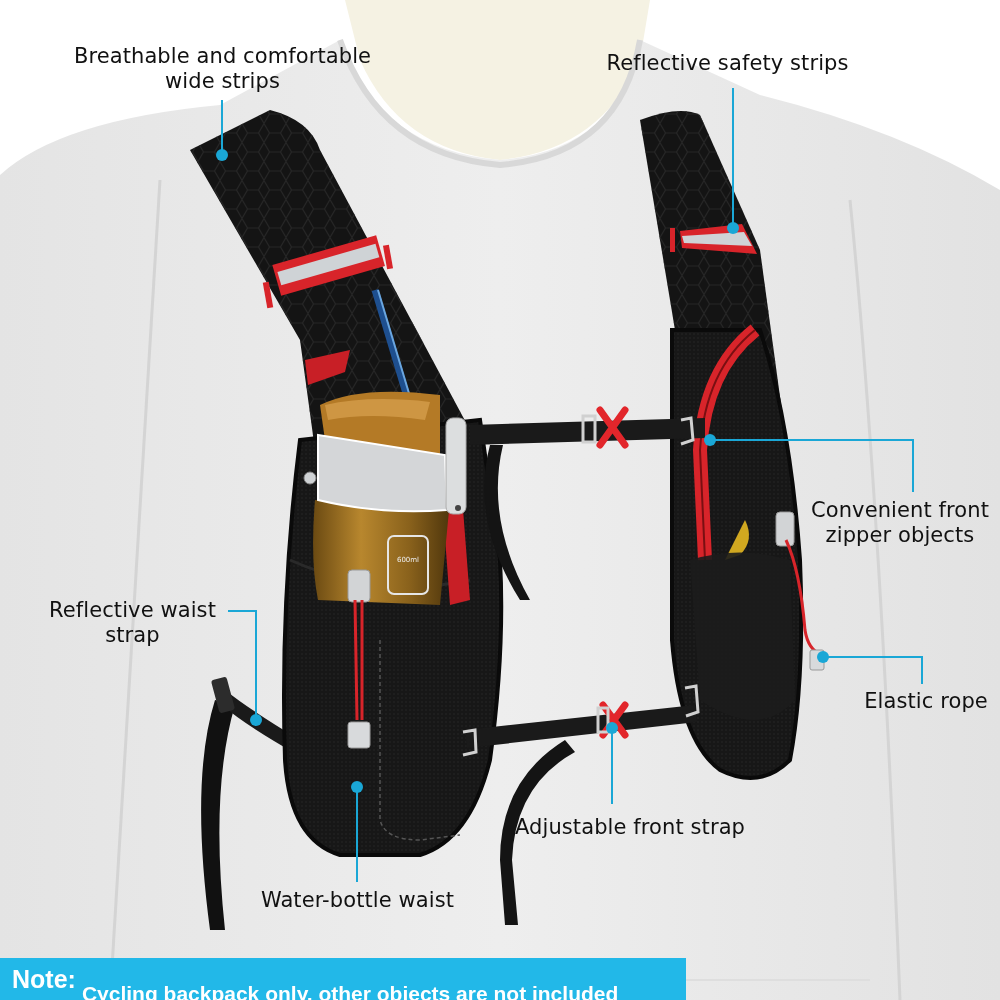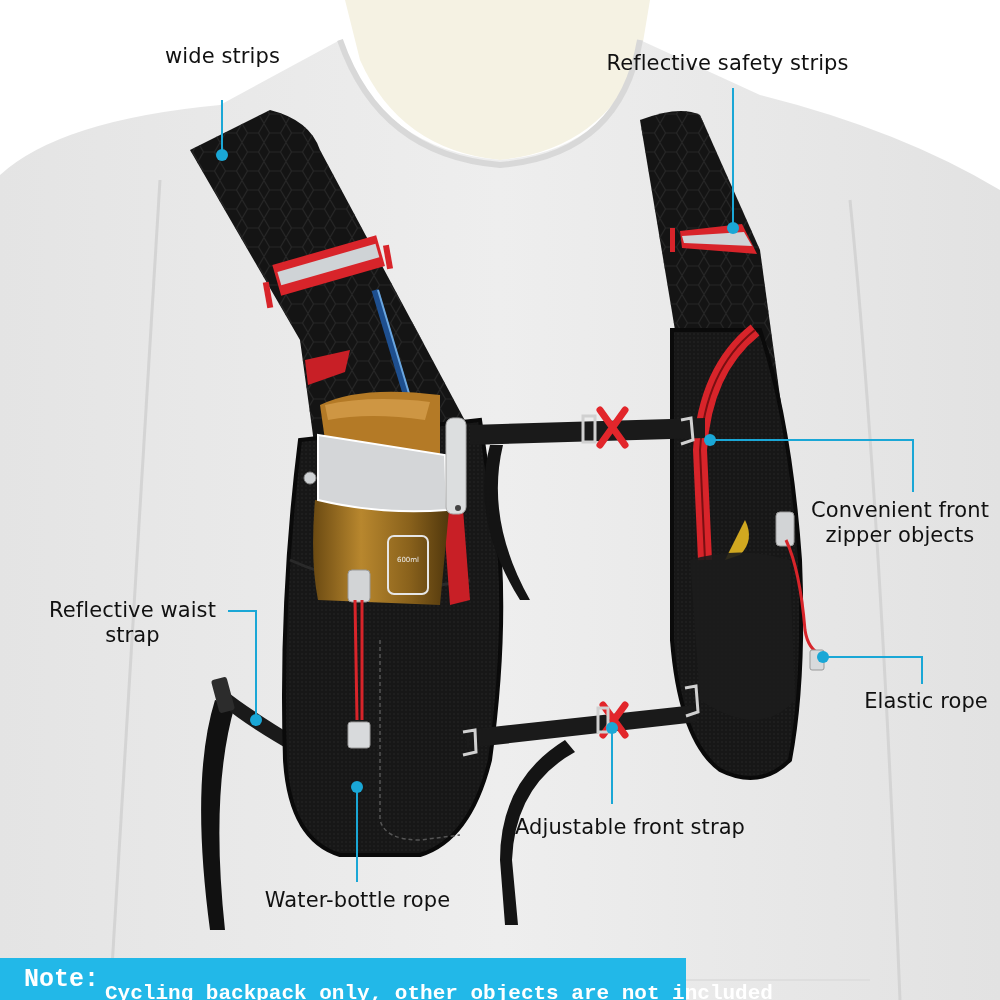--- a/index.html
+++ b/index.html
@@ -10,22 +10,22 @@
   }
   .stage { position: absolute; left: 0; top: 0; width: 1000px; height: 1000px; }
   svg.art { position: absolute; left: 0; top: 0; }
   .label {
     position: absolute; color: #111111; font-size: 21px; line-height: 25px;
     text-align: center; white-space: nowrap; letter-spacing: 0.1px;
   }
   .note-bar {
     position: absolute; left: 0; top: 958px; width: 686px; height: 43px;
     background: #22b8e8; color: #ffffff; font-weight: bold;
-    font-family: Liberation Mono, monospace;
-    display: flex; align-items: center; padding-left: 24px; box-sizing: border-box;
+    font-family: Liberation Sans, sans-serif;
+    display: flex; align-items: center; padding-left: 12px; box-sizing: border-box;
     font-size: 23px; white-space: nowrap;
   }
   .note-bar .note-prefix { font-size: 25px; margin-right: 6px; }
   .note-bar .note-text { font-size: 21px; margin-top: 28px; }
 </style>
 </head>
 <body>
 
 <div class="stage">
 
@@ -154,20 +154,21 @@
       <circle cx="733" cy="228" r="6"></circle>
       <circle cx="710" cy="440" r="6"></circle>
       <circle cx="256" cy="720" r="6"></circle>
       <circle cx="823" cy="657" r="6"></circle>
       <circle cx="612" cy="728" r="6"></circle>
       <circle cx="357" cy="787" r="6"></circle>
     </g>
   </svg>
 
   <div class="label" style="left:70px; top:44px; width:305px;">
+    <div>Breathable and comfortable</div>
     <div>wide strips</div>
   </div>
 
   <div class="label" style="left:605px; top:51px; width:245px;text-align:center;">
     <div>Reflective safety strips</div>
   </div>
 
   <div class="label" style="left:805px; top:498px; width:190px;">
     <div>Convenient front</div>
     <div>zipper objects</div>
@@ -180,21 +181,21 @@
 
   <div class="label" style="left:856px; top:689px; width:140px;">
     <div>Elastic rope</div>
   </div>
 
   <div class="label" style="left:510px; top:815px; width:240px;">
     <div>Adjustable front strap</div>
   </div>
 
   <div class="label" style="left:250px; top:888px; width:215px;">
-    <div>Water-bottle rope</div>
+    <div>Water-bottle waist</div>
   </div>
 
   <div class="note-bar">
     <span class="note-prefix">Note:</span>
     <span class="note-text">Cycling backpack only, other objects are not included</span>
   </div>
 
 </div>
 
 </body></html>

